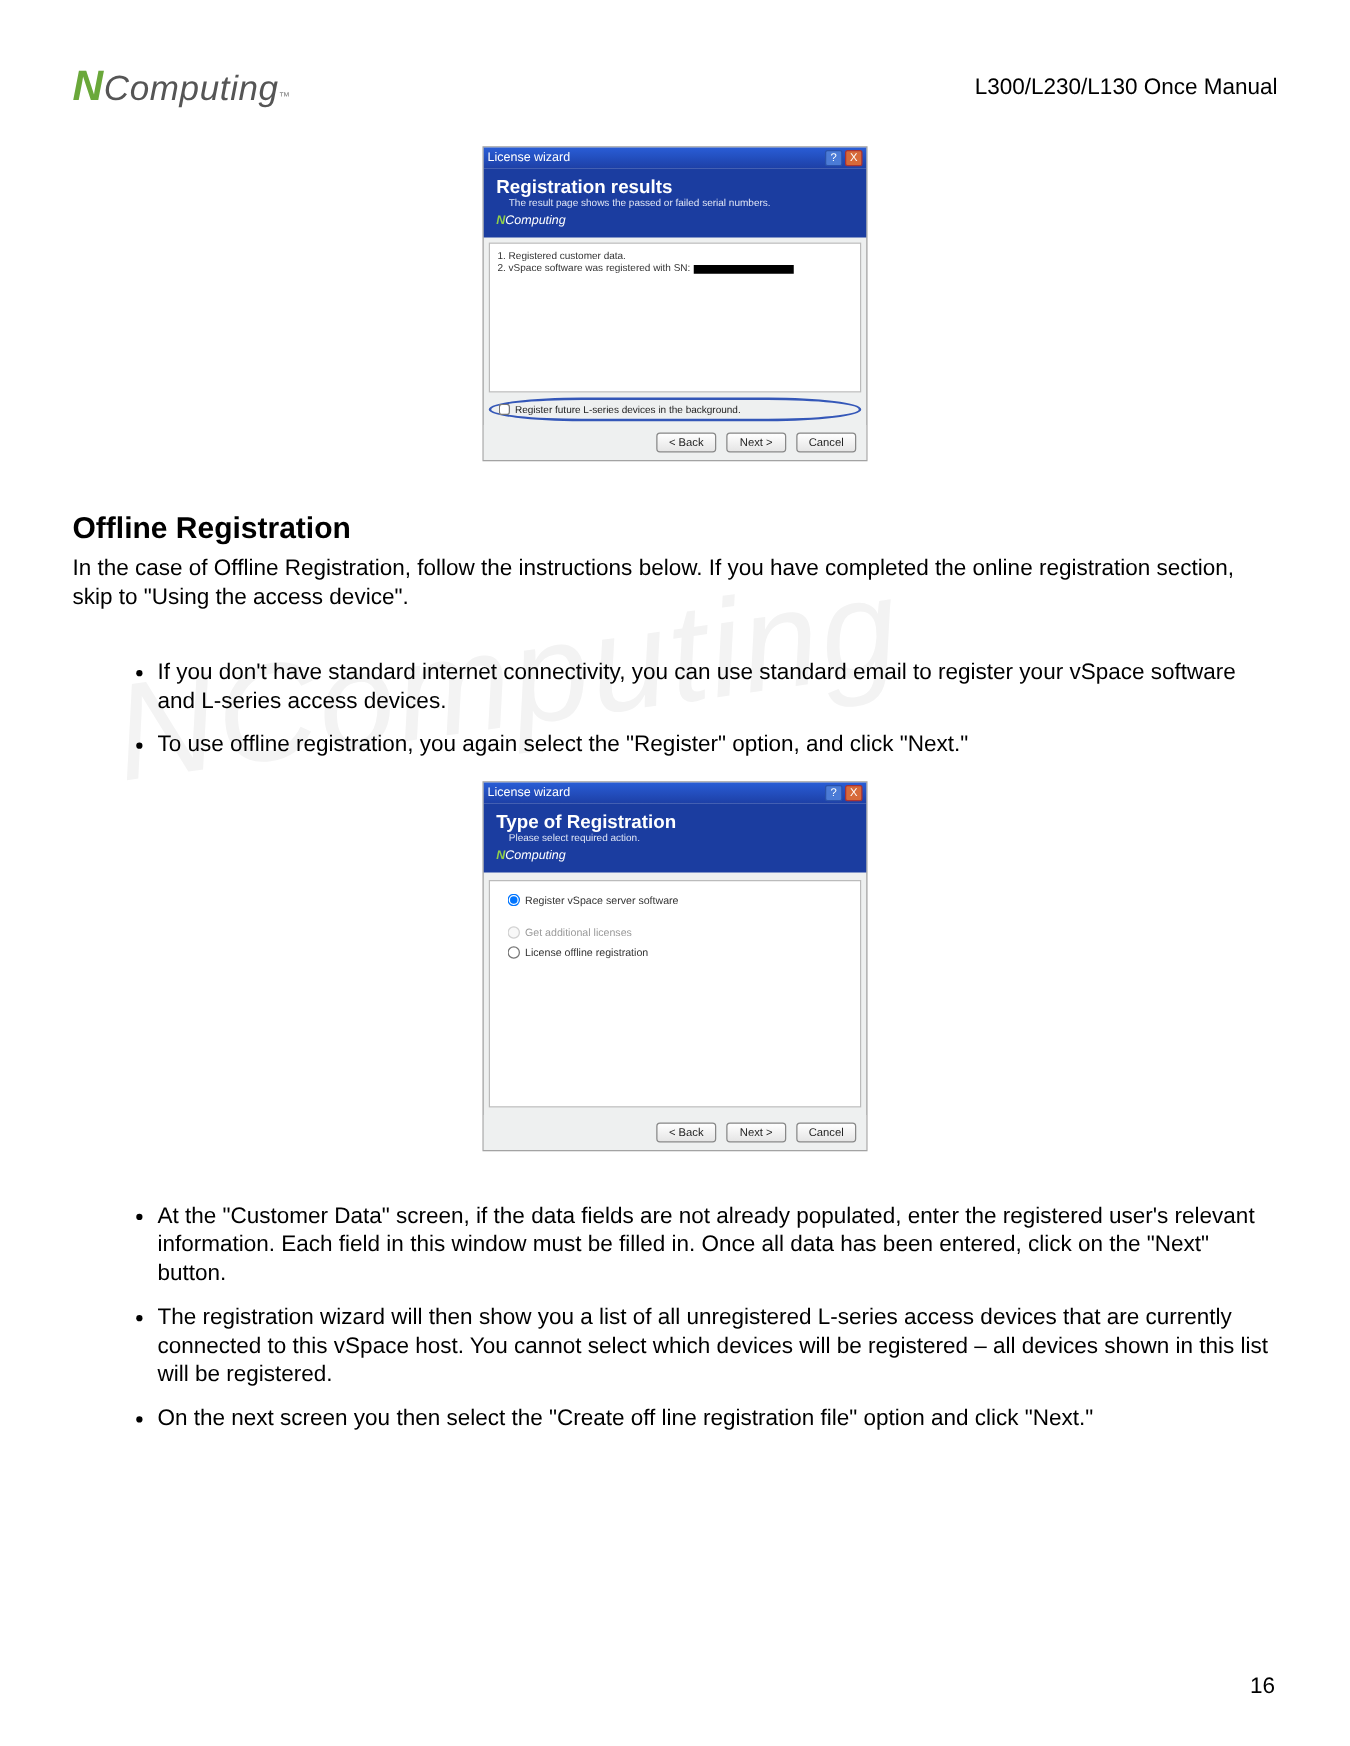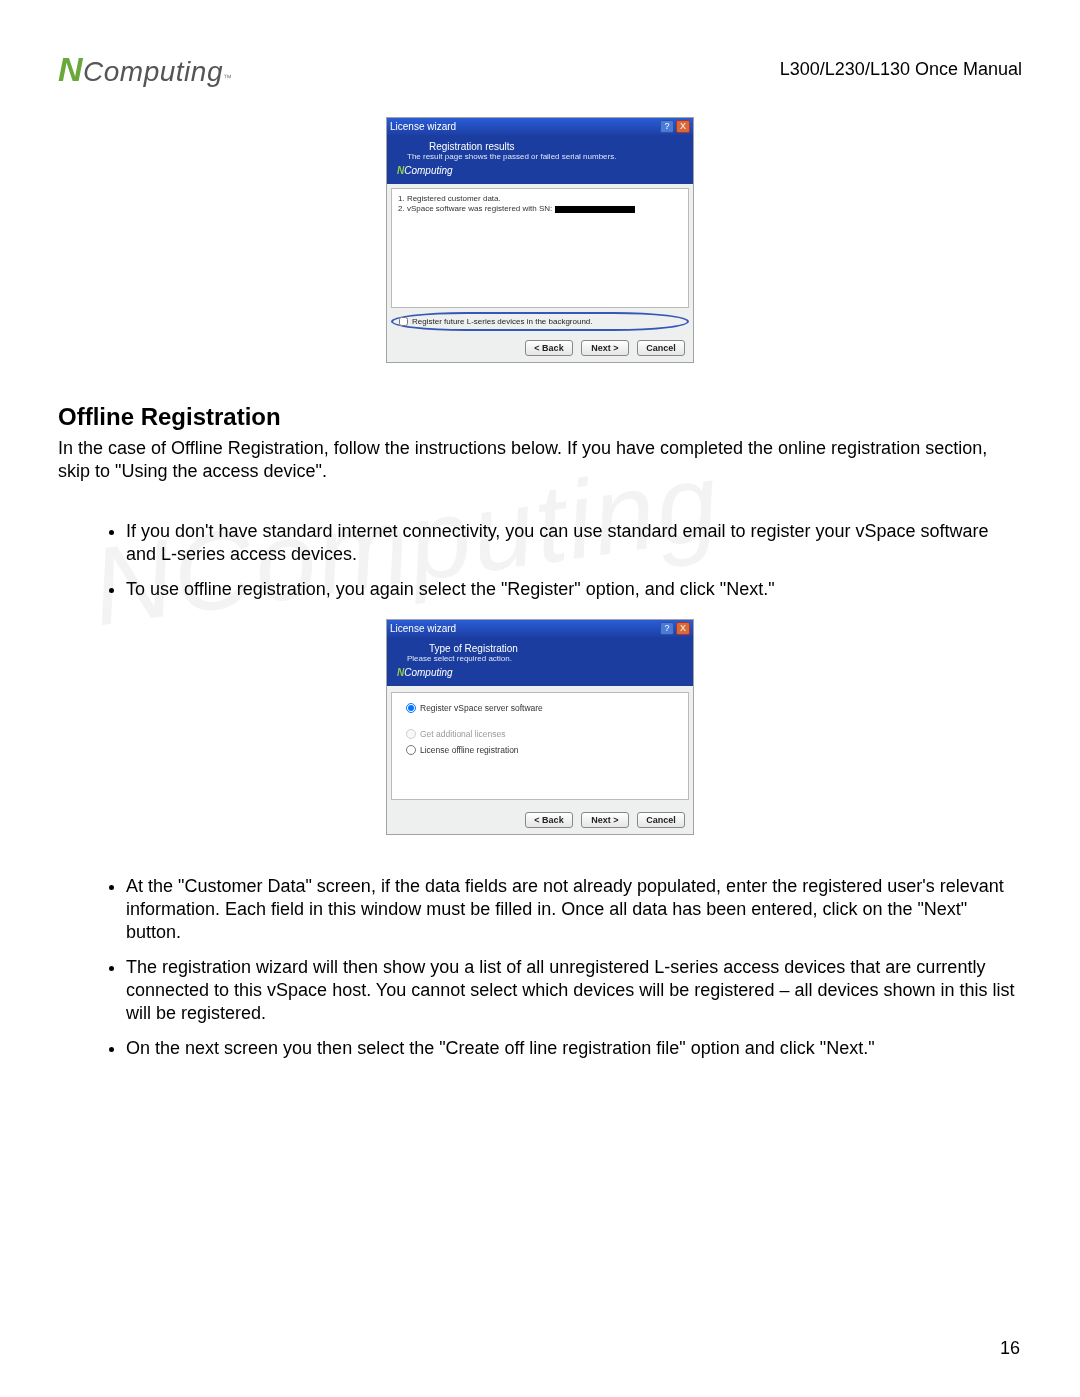--- a/index.html
+++ b/index.html
@@ -60,21 +60,21 @@
     text-align:center;
     line-height:11px;
     border-radius:2px;
   }
   .win-btn.help { background:#4b7bd6; border-color:#2a52aa;}
   .blueband {
     background: linear-gradient(to bottom,#1b3da0,#1b3da0 60%,#1b3da0);
     color:#fff;
     padding:6px 10px 8px 10px;
   }
-  .blueband .bt { font-weight:400; font-size:10px;margin-left:32px;}
+  .blueband .bt { font-weight:700; font-size:15px;}
   .blueband .bs { font-size:8px; color:#dfe5f5; padding-left:10px;}
   .nc-logo { font-style:italic; font-size:10px; margin-top:4px;}
   .nc-logo .g{color:#8fce4a; font-weight:700;}
   .nc-logo .w{color:#fff;}
   .whitebox {
     background:#fff;
     border:1px solid #bbb;
     margin:4px;
     height:120px;
     padding:5px 6px;
@@ -102,21 +102,20 @@
     background:#eef0f0;
   }
   .wbtn {
     min-width:48px;
     padding:2px 6px;
     font-size:9px;
     background: linear-gradient(to bottom,#fff,#e5e5e5);
     border:1px solid #888;
     border-radius:3px;
     text-align:center;
-    font-weight:bold;
   }
   .body-area { }
   h2.section {
     font-size:24px;
     font-weight:700;
     margin-bottom:6px;
   }
   .para {
     font-size:18px;
     line-height:1.28;
@@ -130,21 +129,21 @@
   }
   ul.bul li {
     font-size:18px;
     line-height:1.28;
     margin-bottom:12px;
   }
   .dialog2 .optbox{
     background:#fff;
     border:1px solid #bbb;
     margin:6px 4px;
-    height:108px;
+    height:182px;
     padding:10px 14px;
     font-size:9px;
     color:#333;
   }
   .opt { display:flex; align-items:center; gap:4px; margin-bottom:6px; font-size:8.5px;}
   .opt input{ width:10px; height:10px;}
   .opt.gray{ color:#9a9a9a;margin-top:16px;}
   .watermark {
     position:absolute;
     left:90px; top:480px;

